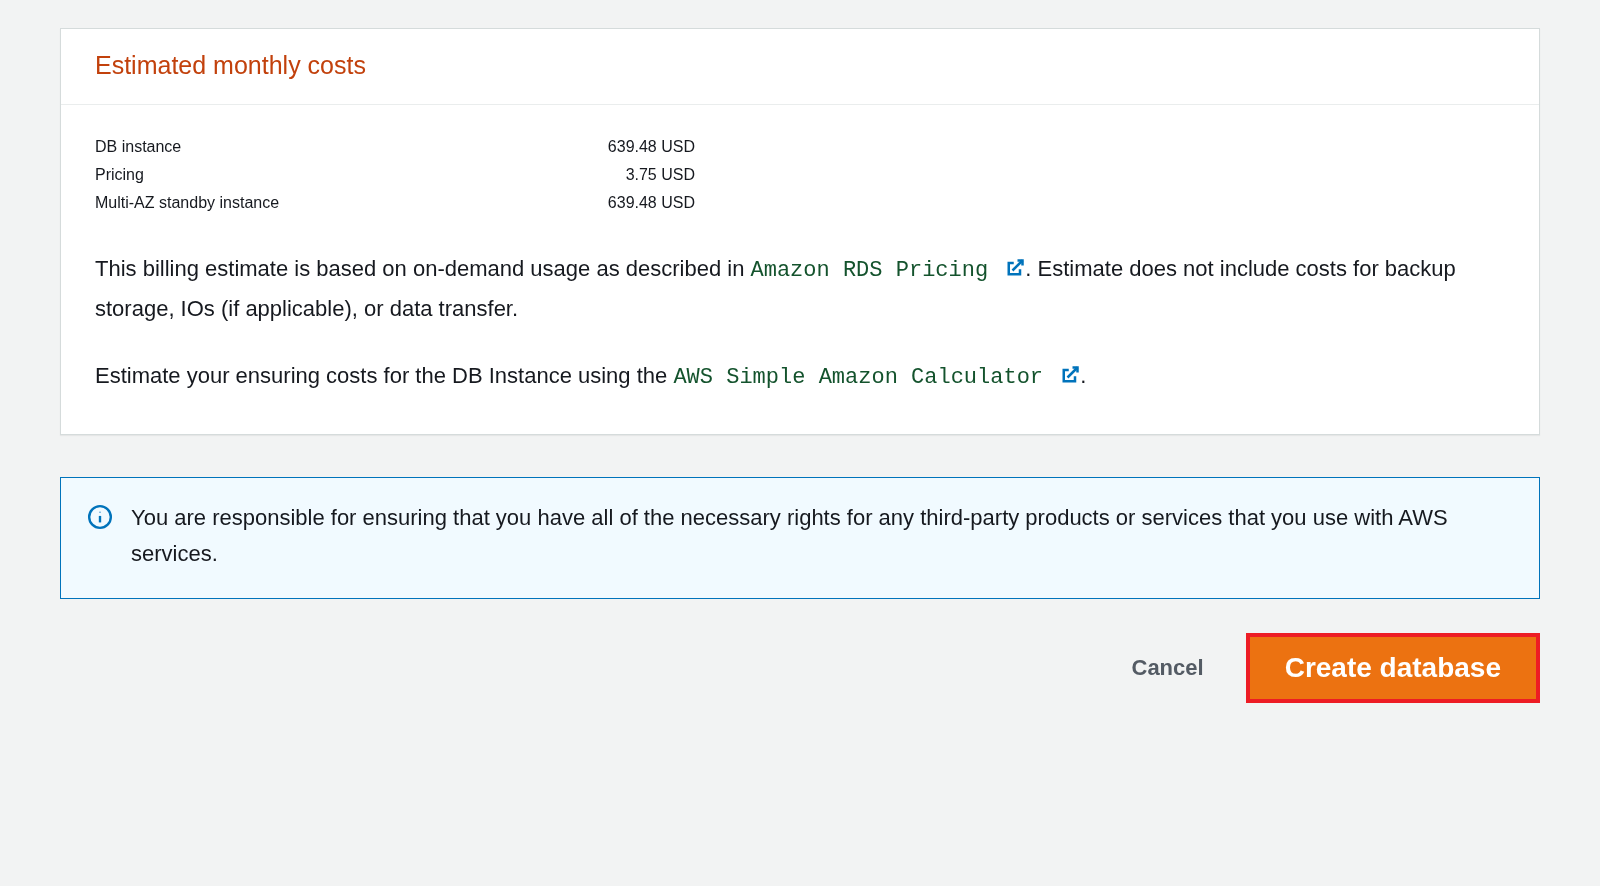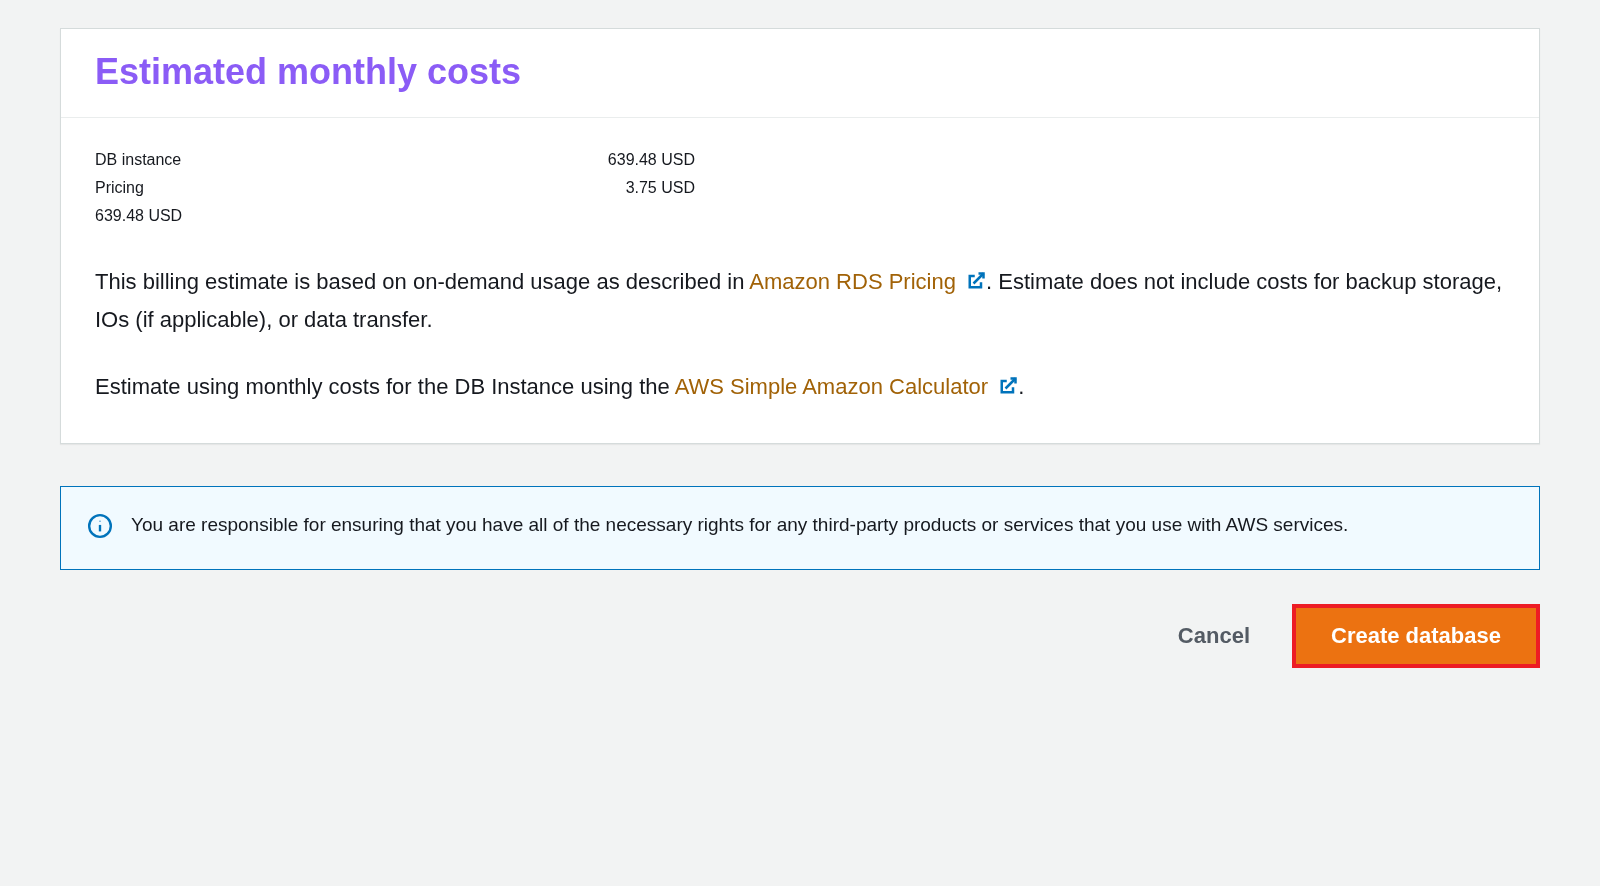--- a/index.html
+++ b/index.html
@@ -19,24 +19,24 @@
   .panel {
     background: #ffffff;
     border: 1px solid #d5dbdb;
     box-shadow: 0 1px 1px rgba(0,0,0,0.05);
   }
   .panel-header {
     padding: 22px 34px 24px 34px;
     border-bottom: 1px solid #eaeded;
   }
   .panel-title {
-    font-size: 36px;
-    font-weight: 700;
+    font-size: 25px;
+    font-weight: 400;
     margin: 0;
-    color: #8b5cf6;
+    color: #c2410c;
   }
   .panel-body {
     padding: 28px 34px 36px 34px;
   }
   .cost-table {
     width: 600px;
     font-size: 16px;
     line-height: 1.75;
     margin-bottom: 34px;
   }
@@ -48,43 +48,44 @@
     font-weight: 700;
   }
   .desc {
     font-size: 22px;
     line-height: 1.65;
     margin: 0 0 30px 0;
     color: #16191f;
   }
   .desc:last-child { margin-bottom: 0; }
   a.ext {
-    color: #a16207;
+    color: #14532d;
     text-decoration: none;
+    font-family: Liberation Mono, monospace;
   }
   .ext-icon {
     display: inline-block;
     vertical-align: -2px;
     margin-left: 4px;
   }
   .alert {
     margin-top: 42px;
     background: #f1faff;
     border: 1px solid #0073bb;
     padding: 22px 26px 26px 26px;
     display: flex;
     align-items: flex-start;
     gap: 18px;
   }
   .alert-icon {
     flex: 0 0 auto;
     margin-top: 4px;
   }
   .alert-text {
-    font-size: 19px;
+    font-size: 22px;
     line-height: 1.65;
     color: #16191f;
   }
   .actions {
     margin-top: 34px;
     display: flex;
     justify-content: flex-end;
     align-items: center;
     gap: 32px;
   }
@@ -98,21 +99,21 @@
     padding: 12px 10px;
   }
   .btn-primary-wrap {
     border: 4px solid #ed1c24;
     display: inline-block;
   }
   .btn-primary {
     background: #ec7211;
     border: 1px solid #ec7211;
     color: #ffffff;
-    font-size: 22px;
+    font-size: 28px;
     font-weight: 700;
     padding: 14px 34px;
     cursor: pointer;
     display: inline-block;
   }
 </style>
 </head>
 <body>
 
 <div class="page">
@@ -126,39 +127,40 @@
       <div class="cost-table">
         <div class="cost-row">
           <span>DB instance</span>
           <span>639.48 USD</span>
         </div>
         <div class="cost-row">
           <span>Pricing</span>
           <span>3.75 USD</span>
         </div>
         <div class="cost-row">
+          <span>Multi-AZ standby instance</span>
           <span>639.48 USD</span>
         </div>
       </div>
 
       <p class="desc">
         <span>This billing estimate is based on on-demand usage as described in </span>
         <a href="#" class="ext">
           <span>Amazon RDS Pricing</span>
           <span class="ext-icon">
             <svg width="20" height="20" viewBox="0 0 16 16" fill="none" stroke="#0073bb" stroke-width="2">
               <path d="M10 2h4v4"></path>
                 <path d="M6 10L14 2"></path>
                 <path d="M12 9v4H3V4h4"></path>
             </svg>
           </span></a><span>. Estimate does not include costs for backup storage, IOs (if applicable), or data transfer.</span>
       </p>
 
       <p class="desc">
-        <span>Estimate using monthly costs for the DB Instance using the </span>
+        <span>Estimate your ensuring costs for the DB Instance using the </span>
         <a href="#" class="ext">
           <span>AWS Simple Amazon Calculator</span>
           <span class="ext-icon">
             <svg width="20" height="20" viewBox="0 0 16 16" fill="none" stroke="#0073bb" stroke-width="2">
               <path d="M10 2h4v4"></path>
                 <path d="M6 10L14 2"></path>
                 <path d="M12 9v4H3V4h4"></path>
             </svg>
           </span></a><span>.</span>
       </p>

